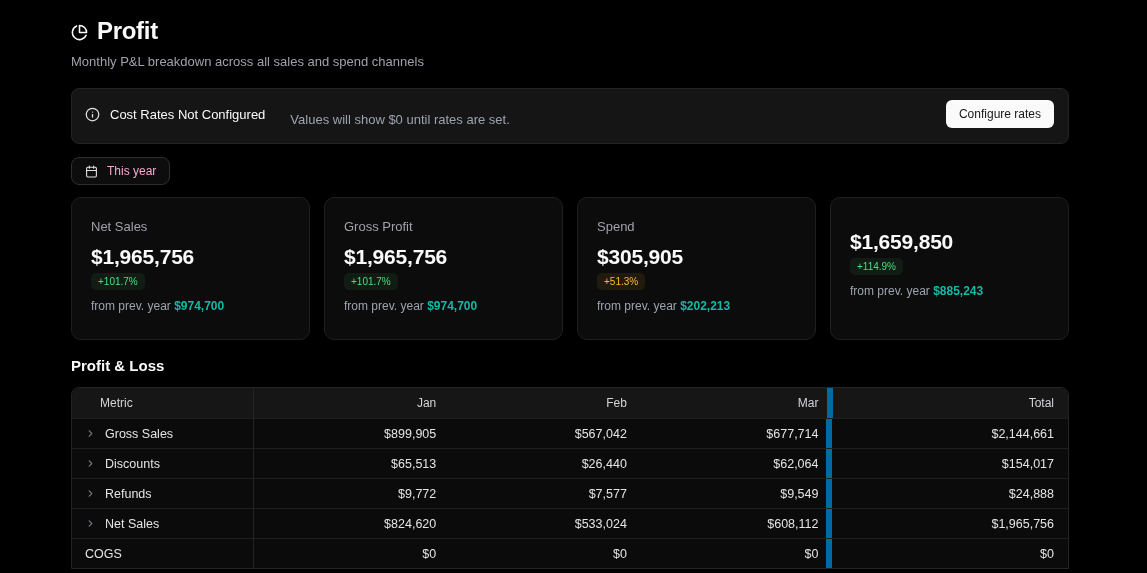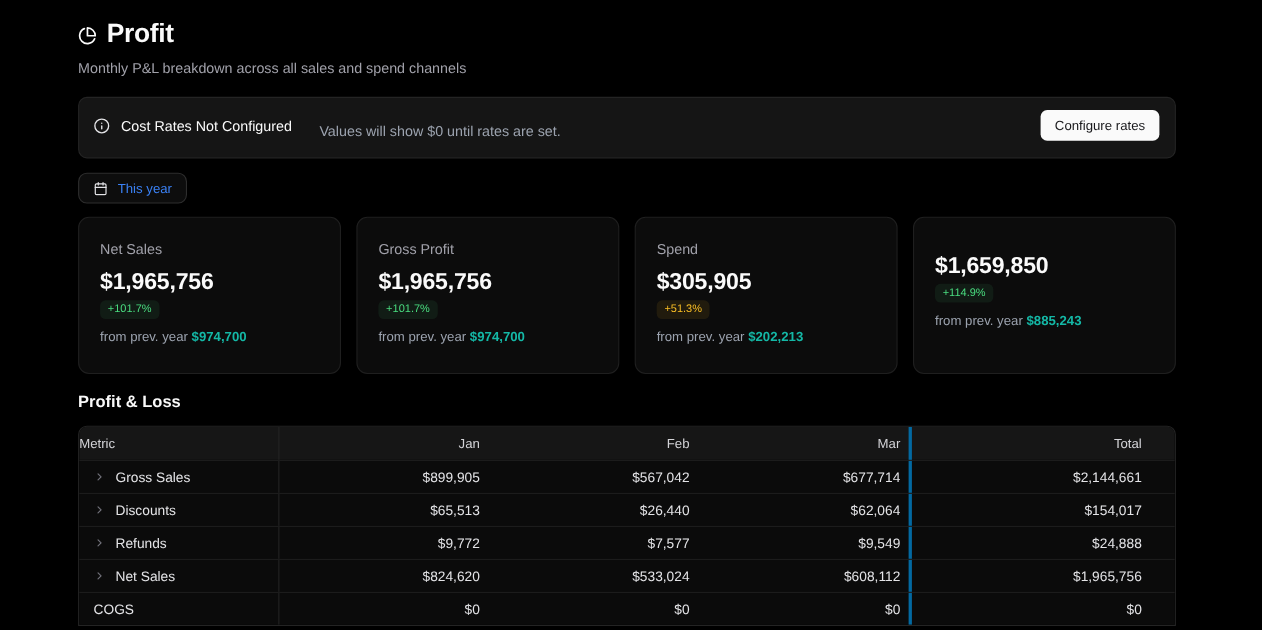--- a/index.html
+++ b/index.html
@@ -20,21 +20,21 @@
   .banner-title-row { display:flex; align-items:center; gap:10px; }
   .info-icon { width:15px; height:15px; flex:0 0 auto; }
   .banner-title { font-size:13px; font-weight:500; color:#fafafa; }
   .banner-msg { margin-top:10px; margin-left:25px; font-size:13px; color:#9ca3af; }
   .banner-btn { background:#fafafa; color:#18181b; border:none; border-radius:6px;
     font-family:inherit; font-size:12px; font-weight:500; padding:7px 13px; cursor:pointer; }
 
   
   .filter-btn { margin-top:13px; display:inline-flex; align-items:center; gap:9px;
     background:#0d0d0d; border:1px solid #2e2e2e; border-radius:8px; padding:6px 13px;
-    color:#3b82f6; font-family:inherit; font-size:12px; cursor:pointer; }
+    color:#f9a8d4; font-family:inherit; font-size:12px; cursor:pointer; }
   .cal-icon { width:13px; height:13px; }
 
   
   .cards { margin-top:12px; display:grid; grid-template-columns:repeat(4,1fr); gap:14px; }
   .card { background:#0c0c0c; border:1px solid #1f1f1f; border-radius:10px; padding:21px 19px 26px; }
   .card-label { font-size:13px; color:#a1a1aa; }
   .card-value { margin-top:11px; font-size:21px; font-weight:700; color:#fafafa; letter-spacing:-0.2px; }
   .badge { display:inline-block; margin-top:4px; font-size:10px; font-weight:500;
     padding:3px 7px; border-radius:5px; }
   .badge.pos { color:var(--positive,#4ade80); background:rgba(74,222,128,0.08); }
@@ -45,23 +45,23 @@
   
   .section-title { margin-top:17px; font-size:15px; font-weight:700; color:#fafafa; }
   .pl-table { margin-top:13px; border:1px solid #242424; border-radius:8px 8px 0 0; overflow:hidden; }
   .t-row { display:flex; height:30px; align-items:stretch; background:#0b0b0b; border-top:1px solid #1f1f1f; }
   .t-row.head { background:#161616; border-top:none; }
   .t-cell { display:flex; align-items:center; font-size:12.5px; color:#e4e4e7; }
   .c-metric { width:181px; padding-left:13px; gap:9px; }
   .c-jan, .c-feb, .c-mar { width:192px; justify-content:flex-end; padding-right:8px; }
   .c-feb { width:191px; }
   .c-jan { border-left:1px solid #232323; }
-  .c-total { width:242px; justify-content:flex-end; padding-right:30px; border-left:3px solid #0369a1; }
+  .c-total { width:242px; justify-content:flex-end; padding-right:14px; border-left:6px solid #0369a1; }
   .head .t-cell { font-size:12px; color:#d4d4d8; }
-  .head .c-metric { padding-left:0; }
+  .head .c-metric { padding-left:28px; }
   .chev-icon { width:11px; height:11px; color:#71717a; flex:0 0 auto; }
 </style>
 </head>
 <body>
 
 <div class="content">
 
   
   <div class="page-header">
     <svg class="pie-icon" viewBox="0 0 24 24" fill="none" stroke="#fafafa" stroke-width="2.2" stroke-linecap="round" stroke-linejoin="round">

